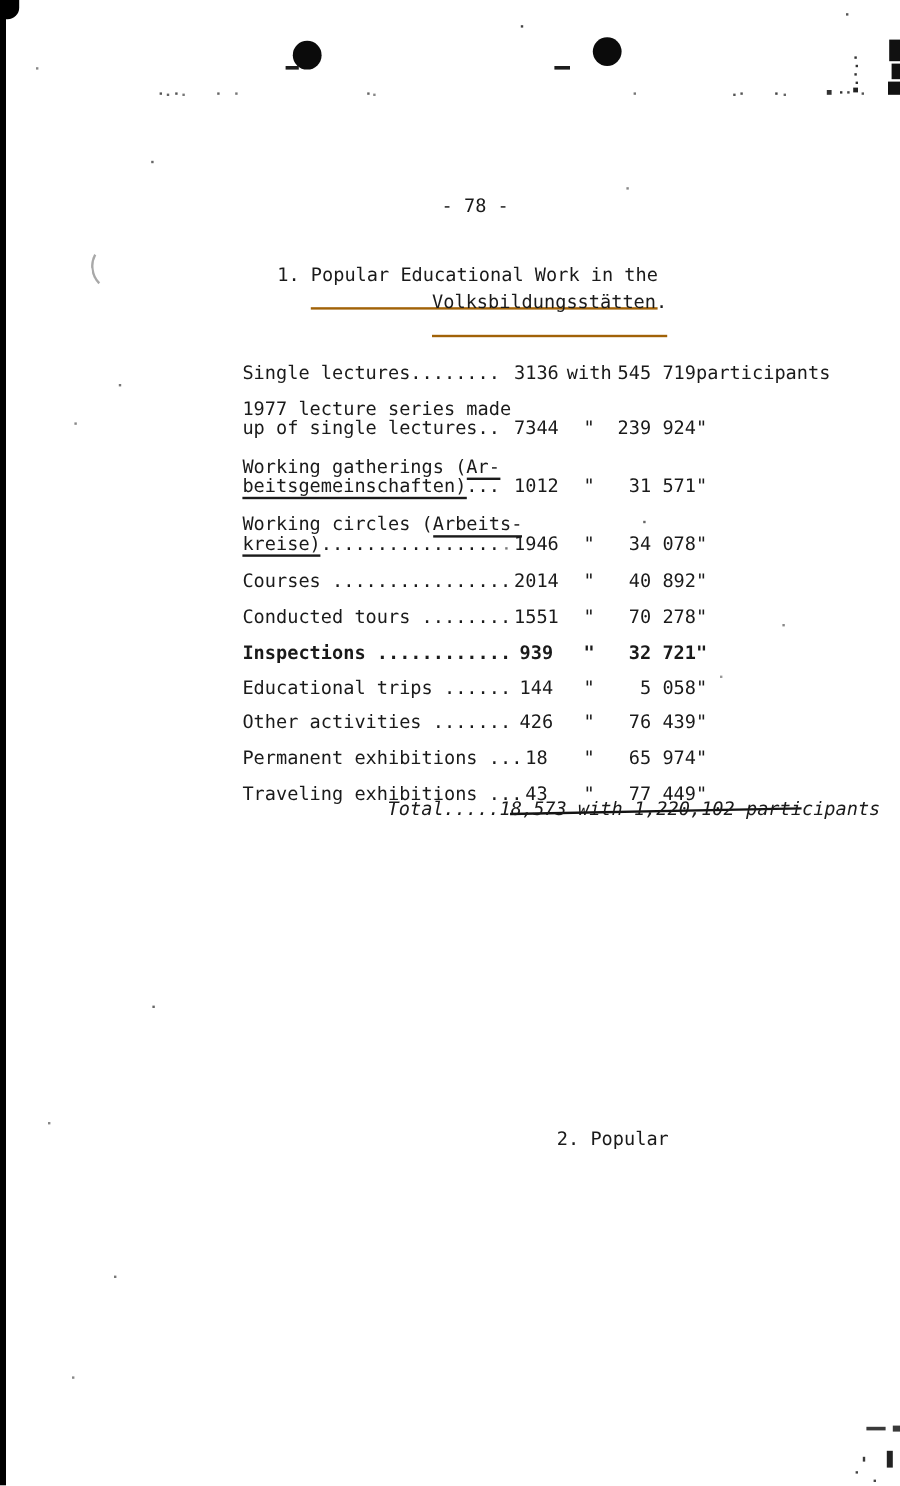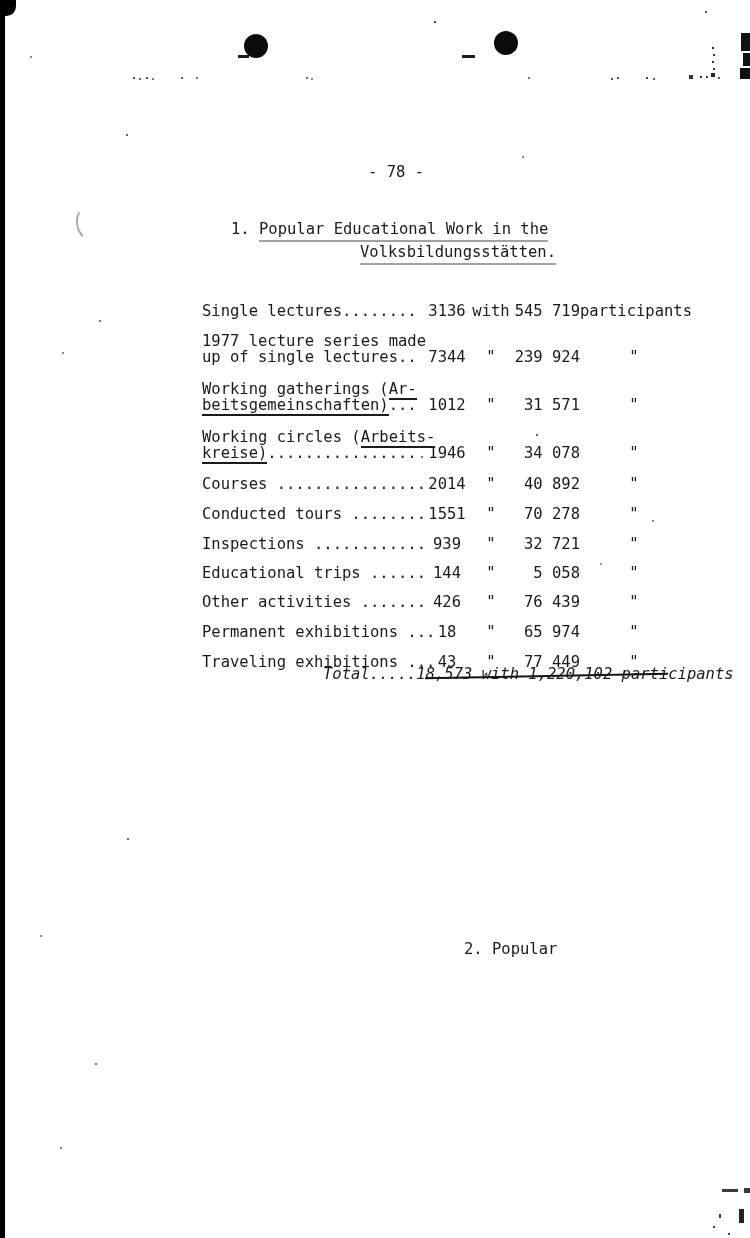--- a/index.html
+++ b/index.html
@@ -37,31 +37,31 @@
       536px 434px 0 0 #666, 421px 456px 0 0 #777, 652px 520px 0 0 #888,
       600px 563px 0 0 #999, 705px 11px 0 0 #555, 30px 56px 0 0 #888,
       127px 838px 0 0 #666, 40px 935px 0 0 #888, 95px 1063px 0 0 #777,
       60px 1147px 0 0 #888, 713px 1226px 0 0 #444, 728px 1233px 0 0 #444;
   }
   
   .page-number{left:368px;top:164px;white-space:nowrap;}
   .heading{left:231px;top:221px;width:325px;}
   .heading .l1{white-space:nowrap;}
   .heading .l2{text-align:right;margin-top:7px;}
-  .u-head{border-bottom:2px solid #a3a3a3;padding-bottom:2px;margin-top:44px;}
+  .u-head{border-bottom:2px solid #a16207;padding-bottom:18px;margin-top:44px;}
   .u{border-bottom:2px solid #1b1b1b;}
   
   .stats{left:202px;top:303px;width:520px;}
   .row{display:grid;grid-template-columns:224px 42px 46px 66px 130px;align-items:end;}
   .cell{white-space:nowrap;}
   .c-label{overflow:visible;}
   .c-count{text-align:center;}
   .c-with{text-align:center;}
   .c-part{text-align:right;}
-  .c-punit{text-align:center;padding-right:22px;}
+  .c-punit{text-align:left;padding-right:22px;}
   .total-rule{left:425px;top:675px;width:243px;height:2px;background:#131313;transform:rotate(-1.1deg);}
   .total-line{left:323px;top:666px;white-space:nowrap;font-style:italic;}
   .catchword{left:464px;top:941px;white-space:nowrap;}
   
   .sm{background:#3a3a3a;}
 </style>
 </head>
 <body>
 
 <div class="abs edge-strip"></div>
@@ -140,21 +140,21 @@
       </div>
       <div class="row" style="margin-bottom: 14px;">
         <div class="cell c-label">
           <div class="cell"><span>Conducted tours ........</span></div>
         </div>
         <div class="cell c-count">1551</div>
         <div class="cell c-with">"</div>
         <div class="cell c-part">70 278</div>
         <div class="cell c-punit">"</div>
       </div>
-      <div class="row" style="margin-bottom: 13px;">
+      <div class="row" style="margin-bottom: 13px; font-weight: bold;">
         <div class="cell c-label">
           <div class="cell"><span>Inspections ............</span></div>
         </div>
         <div class="cell c-count">939</div>
         <div class="cell c-with">"</div>
         <div class="cell c-part">32 721</div>
         <div class="cell c-punit">"</div>
       </div>
       <div class="row" style="margin-bottom: 13px;">
         <div class="cell c-label">

